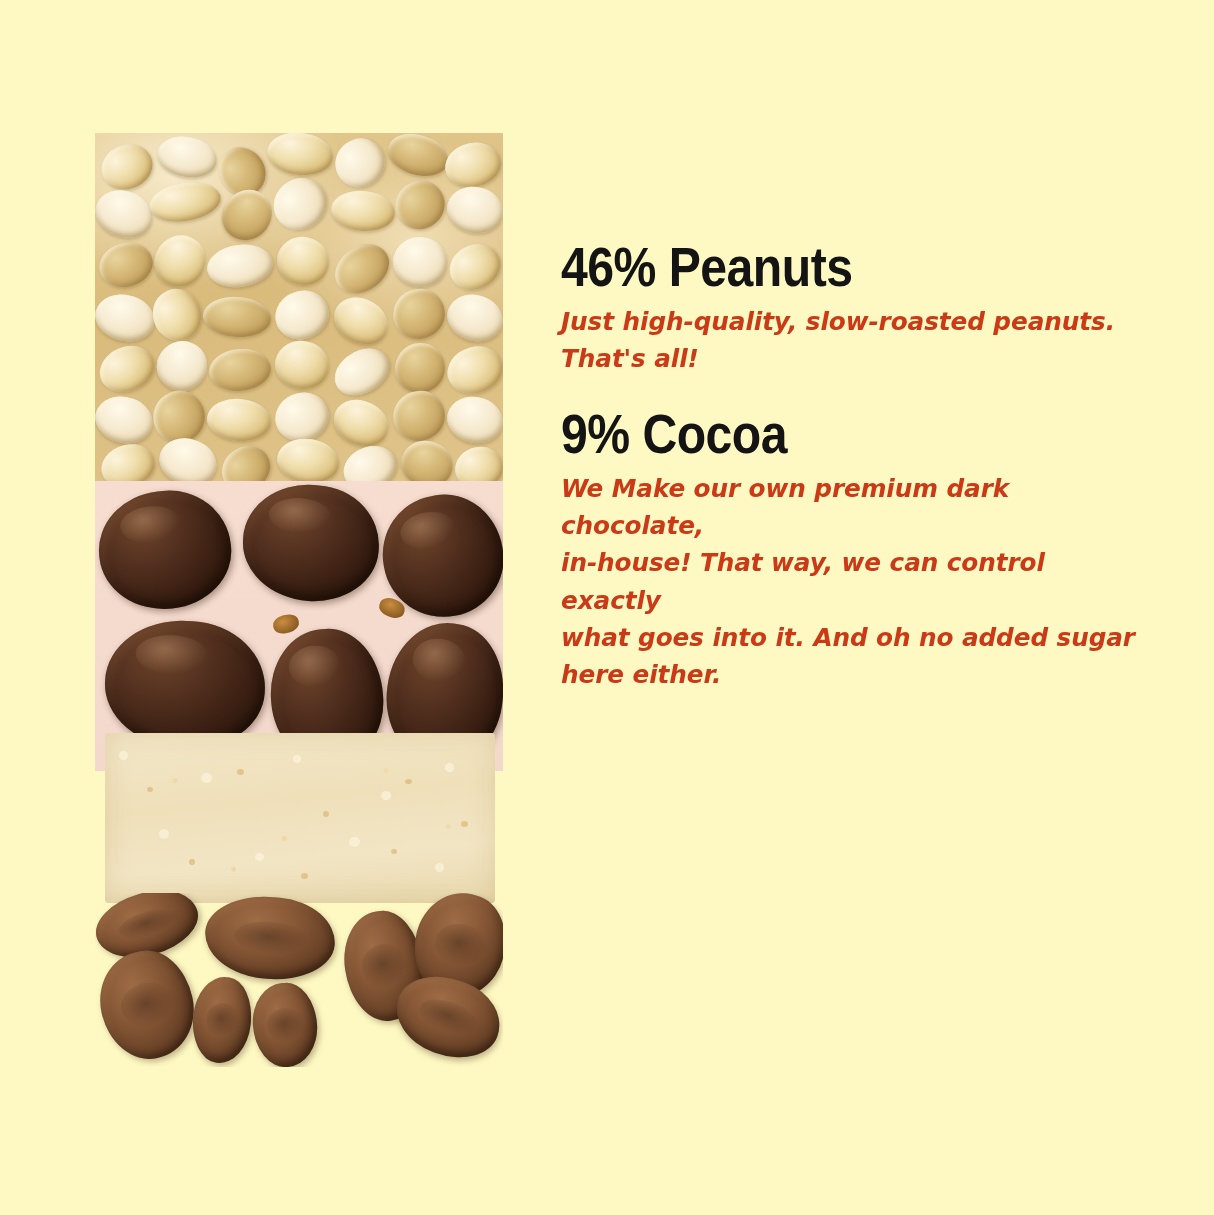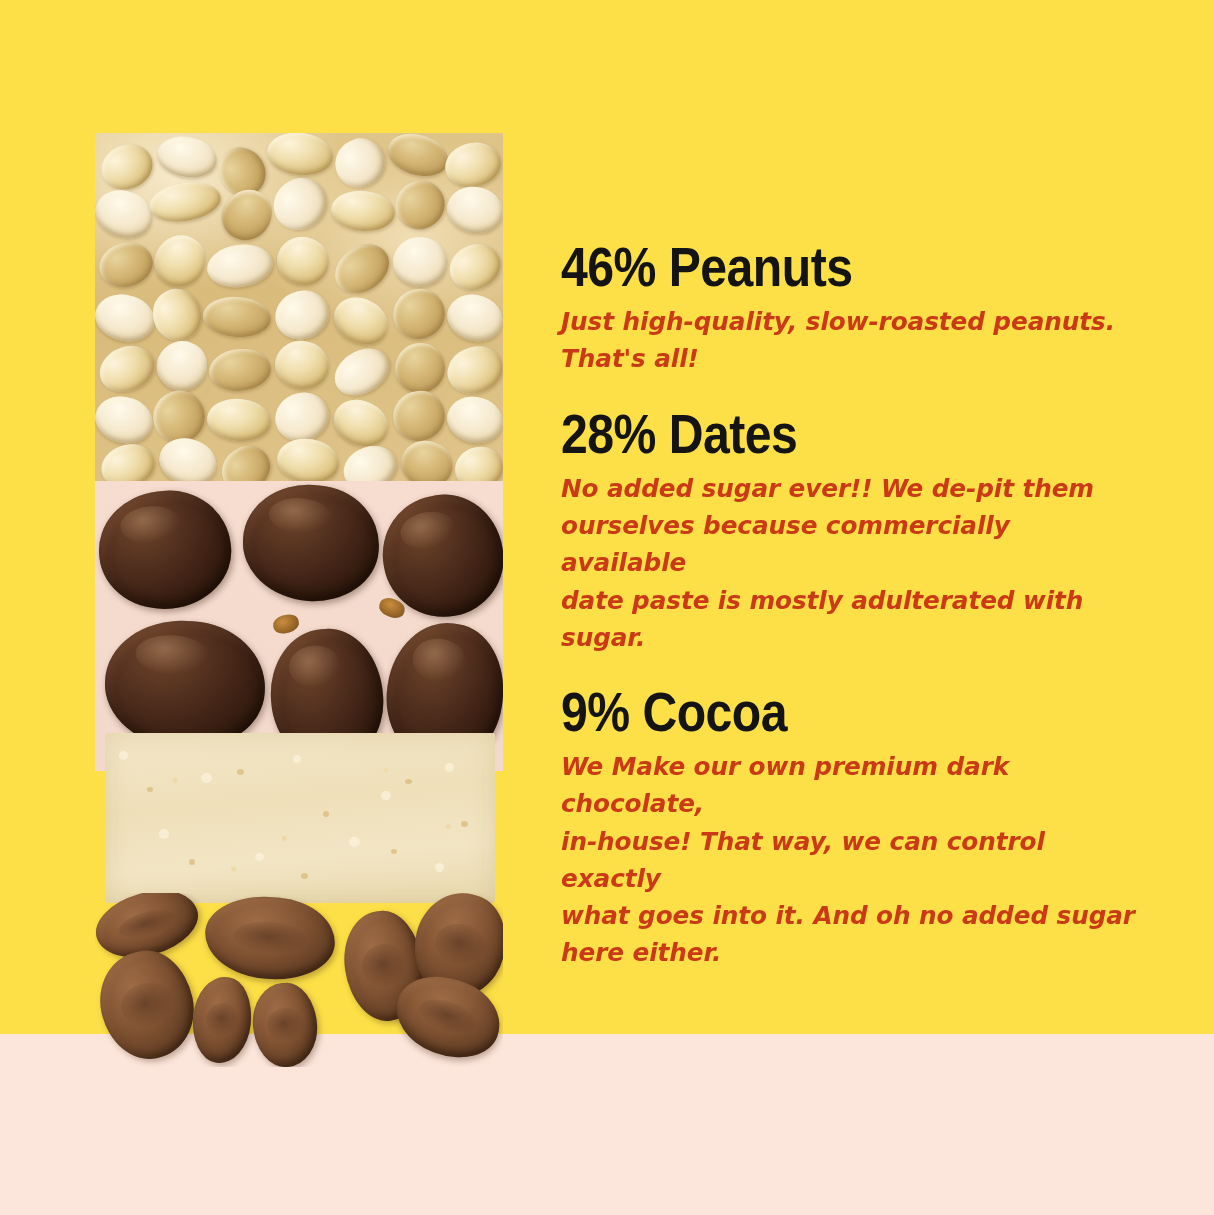--- a/index.html
+++ b/index.html
@@ -13,22 +13,22 @@
 
   body {
     background: #fce5da;
     font-family: "Liberation Sans", sans-serif;
     position: relative;
   }
 
   .poster {
     position: relative;
     width: 1214px;
-    height: 1034px;
-    background: #fde047;
+    height: 1215px;
+    background: #fef9c3;
   }
 
   
   .food-column {
     position: absolute;
     left: 95px;
     top: 133px;
     width: 408px;
     height: 934px;
   }
@@ -309,28 +309,20 @@
   <div class="text-column">
 
     <div class="ing-block">
       <div class="ing-heading">46% Peanuts</div>
       <div class="ing-desc">
         <span>Just high-quality, slow-roasted peanuts.</span>
         <span>That's all!</span>
       </div>
     </div>
 
-    <div class="ing-block">
-      <div class="ing-heading">28% Dates</div>
-      <div class="ing-desc">
-        <span>No added sugar ever!! We de-pit them</span>
-        <span>ourselves because commercially available</span>
-        <span>date paste is mostly adulterated with sugar.</span>
-      </div>
-    </div>
 
 
     <div class="ing-block">
       <div class="ing-heading">9% Cocoa</div>
       <div class="ing-desc">
         <span>We Make our own premium dark chocolate,</span>
         <span>in-house! That way, we can control exactly</span>
         <span>what goes into it. And oh no added sugar</span>
         <span>here either.</span>
       </div>

